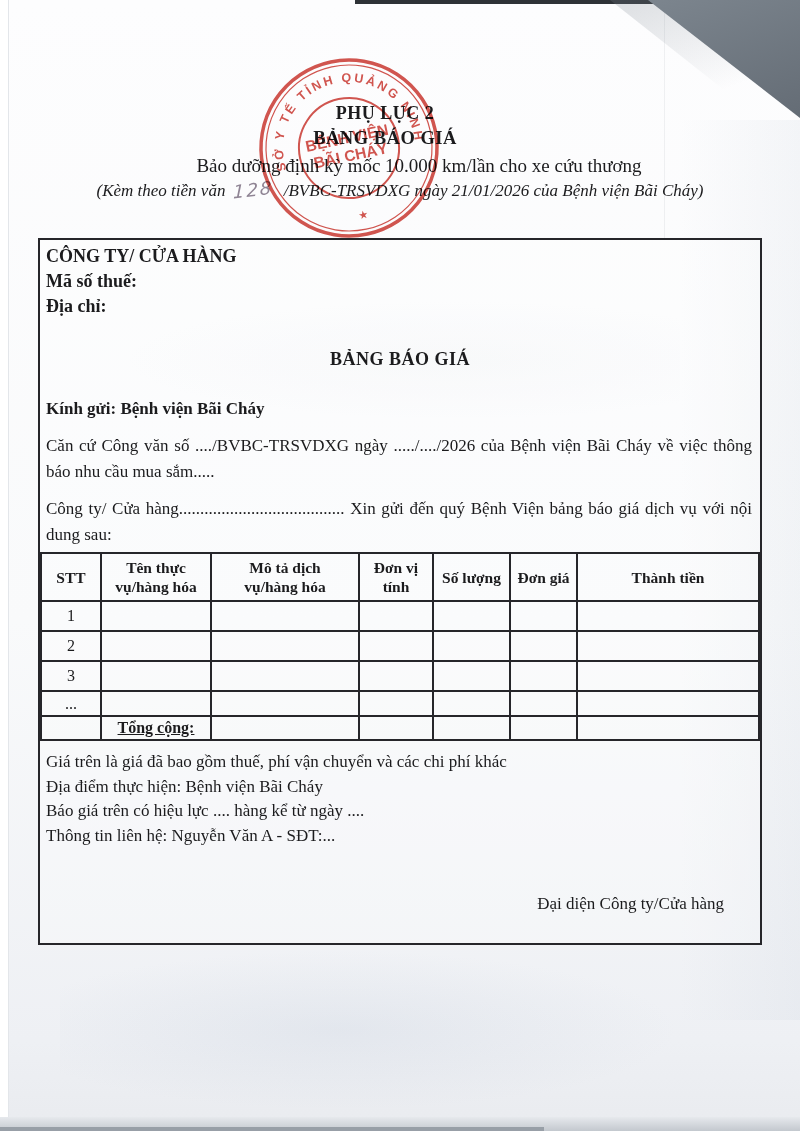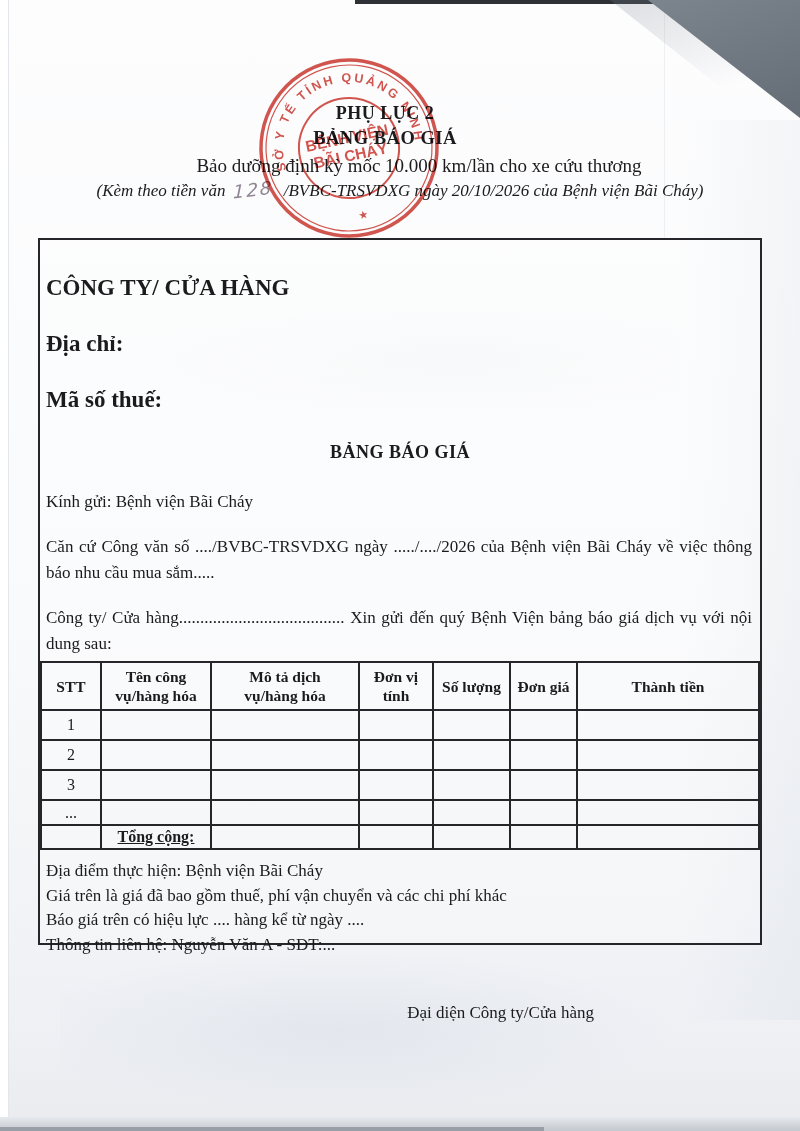--- a/index.html
+++ b/index.html
@@ -42,81 +42,81 @@
   
   .stamp { position:absolute; left:253px; top:52px; width:192px; height:192px;
     transform:rotate(-12deg); opacity:.82; mix-blend-mode:multiply; pointer-events:none; }
 
   
   .form-box {
     position:absolute; left:38px; top:238px; width:724px; height:707px;
     border:2px solid #26262a; background:rgba(255,255,255,.25); padding:4px 0 0 0;
   }
   .pad { padding-left:6px; padding-right:8px; }
-  .company-line { font-weight:700; font-size:23px; line-height:25px;margin-top:31px; }
+  .company-line { font-weight:700; font-size:18px; line-height:25px; }
   .quote-title { text-align:center; font-weight:700; font-size:18px; margin-top:30px; letter-spacing:.5px; }
-  .salutation { font-weight:400; font-size:17px; margin-top:26px; line-height:25px; }
-  .para { font-size:17px; line-height:25.5px; margin-top:20px; text-align:justify; }
+  .salutation { font-weight:700; font-size:17px; margin-top:26px; line-height:25px; }
+  .para { font-size:17px; line-height:25.5px; margin-top:12px; text-align:justify; }
   .para2 { }
 
   
   table.quote { border-collapse:collapse; width:100%; margin-top:5px; table-layout:fixed; }
   table.quote th, table.quote td { border:2px solid #26262a; padding:1px 3px; overflow:hidden; }
   table.quote th { font-size:15.5px; font-weight:700; text-align:center; vertical-align:middle; line-height:19px; height:48px; }
   table.quote td { font-size:16px; text-align:center; vertical-align:middle; }
   tr.row-data td { height:30px; }
   tr.row-dots td { height:25px; }
   tr.row-total td { height:24px; }
   .total-label { font-weight:700; font-size:16.5px; text-decoration:underline; text-align:left; padding-left:6px; }
 
   
   .notes { margin-top:9px; font-size:17px; line-height:24.5px; }
-  .signature { margin-top:44px; margin-left:51%; width:44%; text-align:left; font-size:17px; line-height:24px; }
+  .signature { margin-top:44px; margin-left:51%; width:44%; text-align:right; font-size:17px; line-height:24px; }
 </style>
 </head>
 <body>
 
 <div class="left-strip"></div>
 <div class="patch-a"></div>
 <div class="patch-b"></div>
 <div class="patch-c"></div>
 <div class="fold-line"></div>
 <div class="top-strip"></div>
 <div class="corner-tr-soft"></div>
 <div class="corner-tr"></div>
 <div class="bottom-band"></div>
 <div class="bottom-edge"></div>
 
 <div class="hdr hdr-appendix">PHỤ LỤC 2</div>
 <div class="hdr hdr-title">BẢNG BÁO GIÁ</div>
 <div class="hdr hdr-sub">Bảo dưỡng định kỳ mốc 10.000 km/lần cho xe cứu thương</div>
 <div class="hdr hdr-attach">
-  <span>(Kèm theo tiền văn</span><span class="hand-number">128</span><span>/BVBC-TRSVDXG ngày 20/10/2026 của Bệnh viện Bãi Cháy)</span>
+  <span>(Kèm theo tiền văn</span><span class="hand-number">128</span><span>/BVBC-TRSVDXG ngày 21/01/2026 của Bệnh viện Bãi Cháy)</span>
 </div>
 
 <svg class="stamp" viewBox="0 0 192 192">
   <circle cx="96" cy="96" r="88" fill="none" stroke="#c93028" stroke-width="3.5"></circle>
   <circle cx="96" cy="96" r="83" fill="none" stroke="#c93028" stroke-width="1.2"></circle>
   <circle cx="96" cy="96" r="50" fill="none" stroke="#c93028" stroke-width="2"></circle>
   <defs>
     <path id="ringPath" d="M 34,118.5 A 66,66 0 1 1 158,118.5" fill="none"></path>
   </defs>
   <text font-family="Liberation Sans, sans-serif" font-size="12.5" font-weight="bold" fill="#c93028" letter-spacing="2.5">
     <textPath href="#ringPath" startOffset="50%" text-anchor="middle">SỞ Y TẾ TỈNH QUẢNG NINH</textPath>
   </text>
   <text x="96" y="91" text-anchor="middle" font-family="Liberation Sans, sans-serif" font-size="15.5" font-weight="bold" fill="#c93028">BỆNH VIỆN</text>
   <text x="96" y="109" text-anchor="middle" font-family="Liberation Sans, sans-serif" font-size="15.5" font-weight="bold" fill="#c93028">BÃI CHÁY</text>
   <text x="96" y="168" text-anchor="middle" font-size="11" fill="#c93028">★</text>
 </svg>
 
 <div class="form-box">
 
   <div class="company-line pad">CÔNG TY/ CỬA HÀNG</div>
+  <div class="company-line pad">Mã số thuế:</div>
   <div class="company-line pad">Địa chỉ:</div>
-  <div class="company-line pad">Mã số thuế:</div>
 
   <div class="quote-title">BẢNG BÁO GIÁ</div>
 
   <div class="salutation pad">Kính gửi: Bệnh viện Bãi Cháy</div>
 
   <div class="para pad">Căn cứ Công văn số ..../BVBC-TRSVDXG ngày ...../..../2026 của Bệnh viện Bãi Cháy về việc thông báo nhu cầu mua sắm.....</div>
   <div class="para para2 pad">Công ty/ Cửa hàng....................................... Xin gửi đến quý Bệnh Viện bảng báo giá dịch vụ với nội dung sau:</div>
 
   <table class="quote">
     <colgroup>
@@ -127,21 +127,21 @@
         <col style="width:77px">
         <col style="width:67px">
         <col>
     </colgroup>
     <tbody>
         <tr>
       <th>
             <div>STT</div>
           </th>
       <th>
-            <div>Tên công</div>
+            <div>Tên thực</div>
             <div>vụ/hàng hóa</div>
           </th>
       <th>
             <div>Mô tả dịch</div>
             <div>vụ/hàng hóa</div>
           </th>
       <th>
             <div>Đơn vị</div>
             <div>tính</div>
           </th>
@@ -197,22 +197,22 @@
       <td></td>
           <td></td>
       <td></td>
           <td></td>
           <td></td>
     </tr>
   </tbody>
     </table>
 
   <div class="notes pad">
+    <div>Giá trên là giá đã bao gồm thuế, phí vận chuyển và các chi phí khác</div>
     <div>Địa điểm thực hiện: Bệnh viện Bãi Cháy</div>
-    <div>Giá trên là giá đã bao gồm thuế, phí vận chuyển và các chi phí khác</div>
     <div>Báo giá trên có hiệu lực .... hàng kể từ ngày ....</div>
     <div>Thông tin liên hệ: Nguyễn Văn A - SĐT:...</div>
   </div>
 
   <div class="signature">
     <div>Đại diện Công ty/Cửa hàng</div>
   </div>
 
 </div>
 

